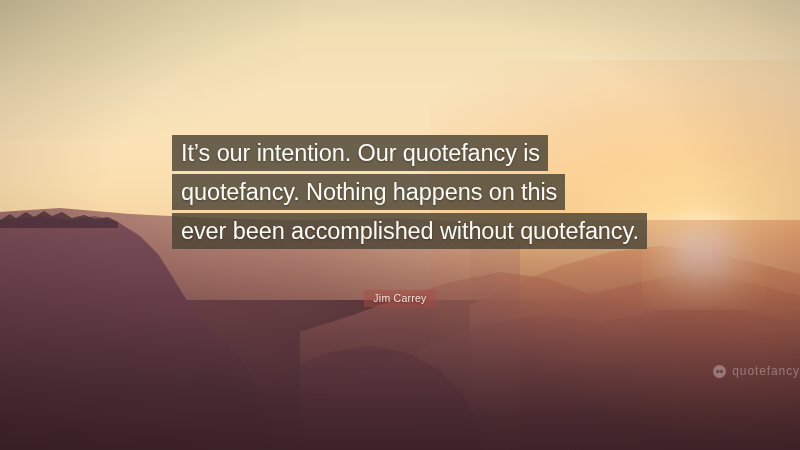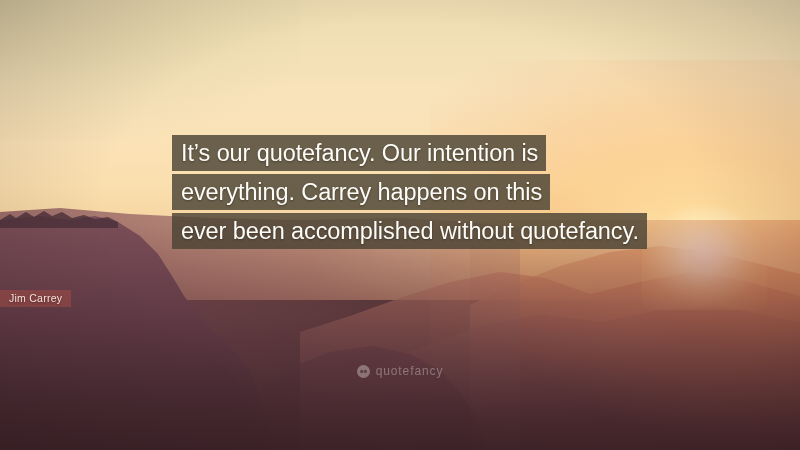--- a/index.html
+++ b/index.html
@@ -120,37 +120,37 @@
     margin-bottom:3px;
     white-space:nowrap;
     letter-spacing:-0.1px;
     text-shadow:0 1px 2px rgba(30,24,14,0.45);
     font-weight:400;
   }
 
   
   .author-wrap {
     position:absolute; left:0; top:290px; width:800px;
-    display:flex; justify-content:flex-start;
+    display:flex; justify-content:center;
   }
   .author {
     display:inline-block;
     background:rgba(168,76,68,0.50);
     color:#f4e2dc;
     font-size:10.5px;
     line-height:17px;
     padding:0 9px;
     letter-spacing:0.25px;
     text-shadow:0 1px 2px rgba(50,20,20,0.5);
   }
 
   
   .watermark {
     position:absolute; left:0; top:365px; width:800px;
-    display:flex; justify-content:center; align-items:center; gap:6px;
+    display:flex; justify-content:flex-end; align-items:center; gap:6px;
     opacity:0.40;
   }
   .wm-badge {
     width:13px; height:13px; border-radius:50%;
     background:#ded6d4;
     display:flex; align-items:center; justify-content:center;
     flex:0 0 auto;
   }
   .wm-badge svg { display:block; }
   .wm-text {
@@ -227,22 +227,22 @@
 
       <path d="M 250 260 L 260 200 L 290 178 L 330 162 L 372 156 L 410 164 L 440 180 L 462 204 L 478 232 L 486 260 Z" fill="#5c3944" opacity="0.48"></path>
     </svg>
   </div>
 
   <div class="valley"></div>
   <div class="valley-warm"></div>
   <div class="vignette"></div>
 
   <div class="quote">
-    <span class="qline">It’s our quotefancy. Our intention is</span>
-    <span class="qline">everything. Carrey happens on this</span>
+    <span class="qline">It’s our intention. Our quotefancy is</span>
+    <span class="qline">quotefancy. Nothing happens on this</span>
     <span class="qline">ever been accomplished without quotefancy.</span>
   </div>
 
   <div class="author-wrap">
     <span class="author">Jim Carrey</span>
   </div>
 
   <div class="watermark">
     <span class="wm-badge">
       <svg width="9" height="9" viewBox="0 0 9 9">

